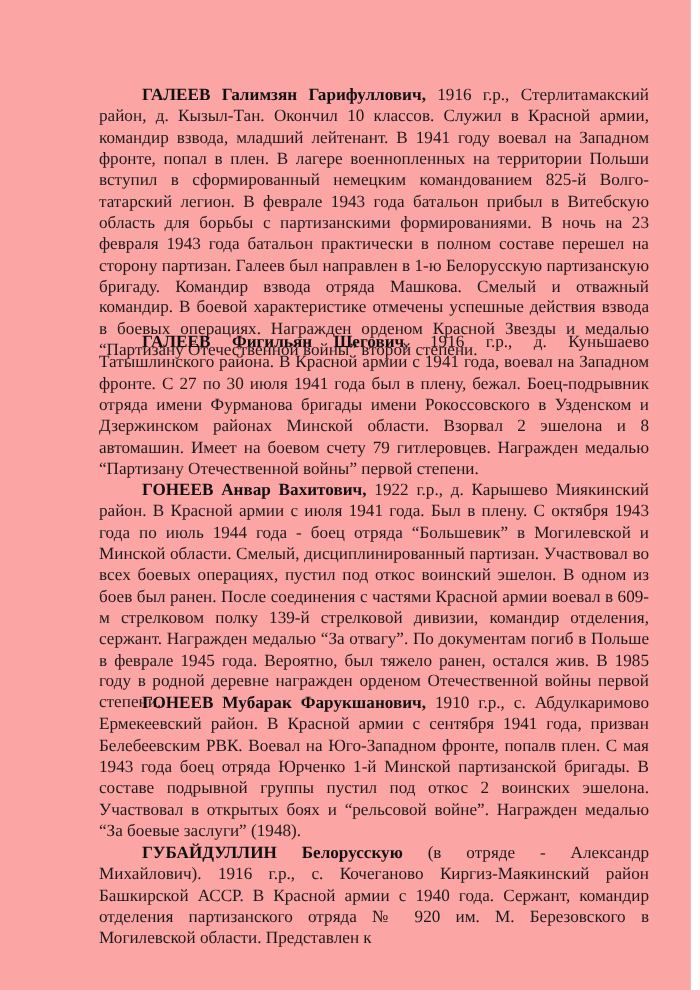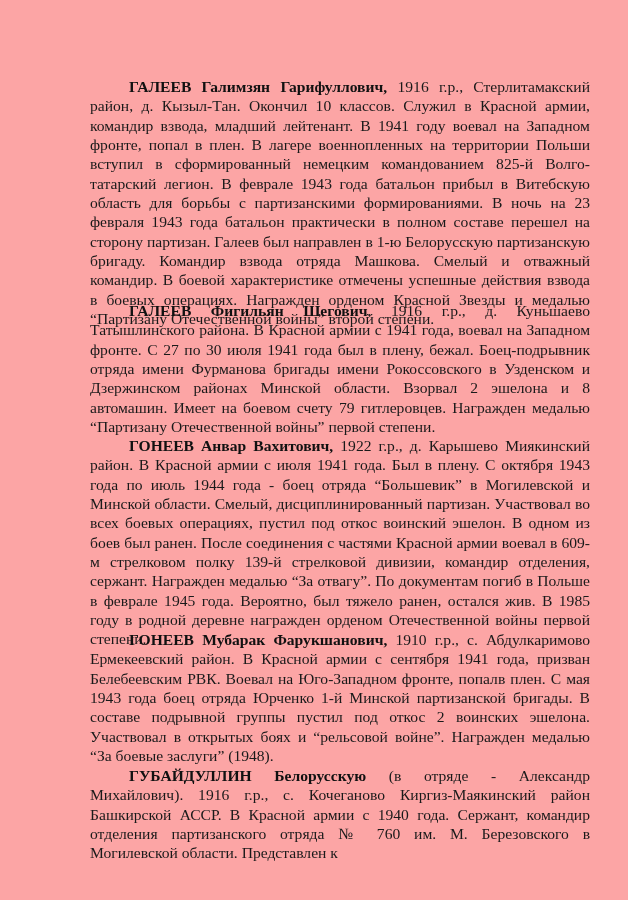--- a/index.html
+++ b/index.html
@@ -27,15 +27,15 @@
 <div class="page">
 
   <p class="para" style="top:77px;"><b>ГАЛЕЕВ Галимзян Гарифуллович,</b><span> 1916 г.р., Стерлитамакский район, д. Кызыл-Тан. Окончил 10 классов. Служил в Красной армии, командир взвода, младший лейтенант. В 1941 году воевал на Западном фронте, попал в плен. В лагере военнопленных на территории Польши вступил в сформированный немецким командованием  825-й Волго-татарский легион. В феврале 1943 года батальон прибыл в Витебскую область для борьбы с партизанскими формированиями. В ночь на 23 февраля 1943 года батальон практически в полном составе перешел на сторону партизан.  Галеев был направлен в 1-ю Белорусскую партизанскую бригаду. Командир взвода отряда Машкова. Смелый и отважный командир. В боевой характеристике отмечены успешные действия взвода в боевых операциях. Награжден орденом Красной Звезды и медалью “Партизану Отечественной войны” второй степени.</span></p>
 
   <p class="para" style="top:301px;"><b>ГАЛЕЕВ Фигильян Шегович</b><span>, 1916 г.р.,  д. Куньшаево Татышлинского района. В Красной армии с 1941 года, воевал на Западном фронте.  С 27 по 30 июля 1941 года был в плену, бежал.  Боец-подрывник отряда имени Фурманова бригады имени Рокоссовского в Узденском и Дзержинском районах Минской области. Взорвал 2 эшелона и 8 автомашин. Имеет на боевом счету 79 гитлеровцев. Награжден медалью  “Партизану Отечественной войны” первой степени.</span></p>
 
   <p class="para" style="top:436px;"><b>ГОНЕЕВ Анвар Вахитович,</b><span> 1922 г.р., д. Карышево Миякинский район. В Красной армии с июля 1941 года. Был в плену. С октября 1943 года по июль 1944 года - боец отряда “Большевик” в Могилевской и Минской области. Смелый, дисциплинированный партизан. Участвовал во всех боевых операциях, пустил под откос воинский эшелон. В одном из боев был ранен. После соединения с частями Красной армии воевал в 609-м стрелковом полку 139-й стрелковой дивизии, командир отделения, сержант. Награжден медалью “За отвагу”. По документам погиб в Польше в феврале 1945 года. Вероятно, был тяжело ранен, остался жив. В 1985 году в родной деревне награжден орденом Отечественной войны первой степени.</span></p>
 
   <p class="para" style="top:630px;"><b>ГОНЕЕВ Мубарак Фарукшанович,</b><span> 1910 г.р., с. Абдулкаримово Ермекеевский район. В Красной армии с сентября 1941 года, призван Белебеевским РВК. Воевал на Юго-Западном фронте, попалв плен. С мая 1943 года боец отряда Юрченко 1-й Минской партизанской бригады. В составе подрывной группы пустил под откос 2 воинских эшелона. Участвовал в открытых боях и “рельсовой войне”. Награжден медалью “За боевые заслуги” (1948).</span></p>
 
-  <p class="para" style="top:766px;"><b>ГУБАЙДУЛЛИН Белорусскую</b><span> (в отряде - Александр Михайлович). 1916 г.р., с. Кочеганово Киргиз-Маякинский район Башкирской АССР. В Красной армии с 1940 года. Сержант, командир отделения партизанского отряда № 760 им. М. Березовского в Могилевской области. Представлен к</span></p>
+  <p class="para" style="top:766px;"><b>ГУБАЙДУЛЛИН Белорусскую</b><span> (в отряде - Александр Михайлович). 1916 г.р., с. Кочеганово Киргиз-Маякинский район Башкирской АССР. В Красной армии с 1940 года. Сержант, командир отделения партизанского отряда № 920 им. М. Березовского в Могилевской области. Представлен к</span></p>
 
 </div>
 
 </body></html>

